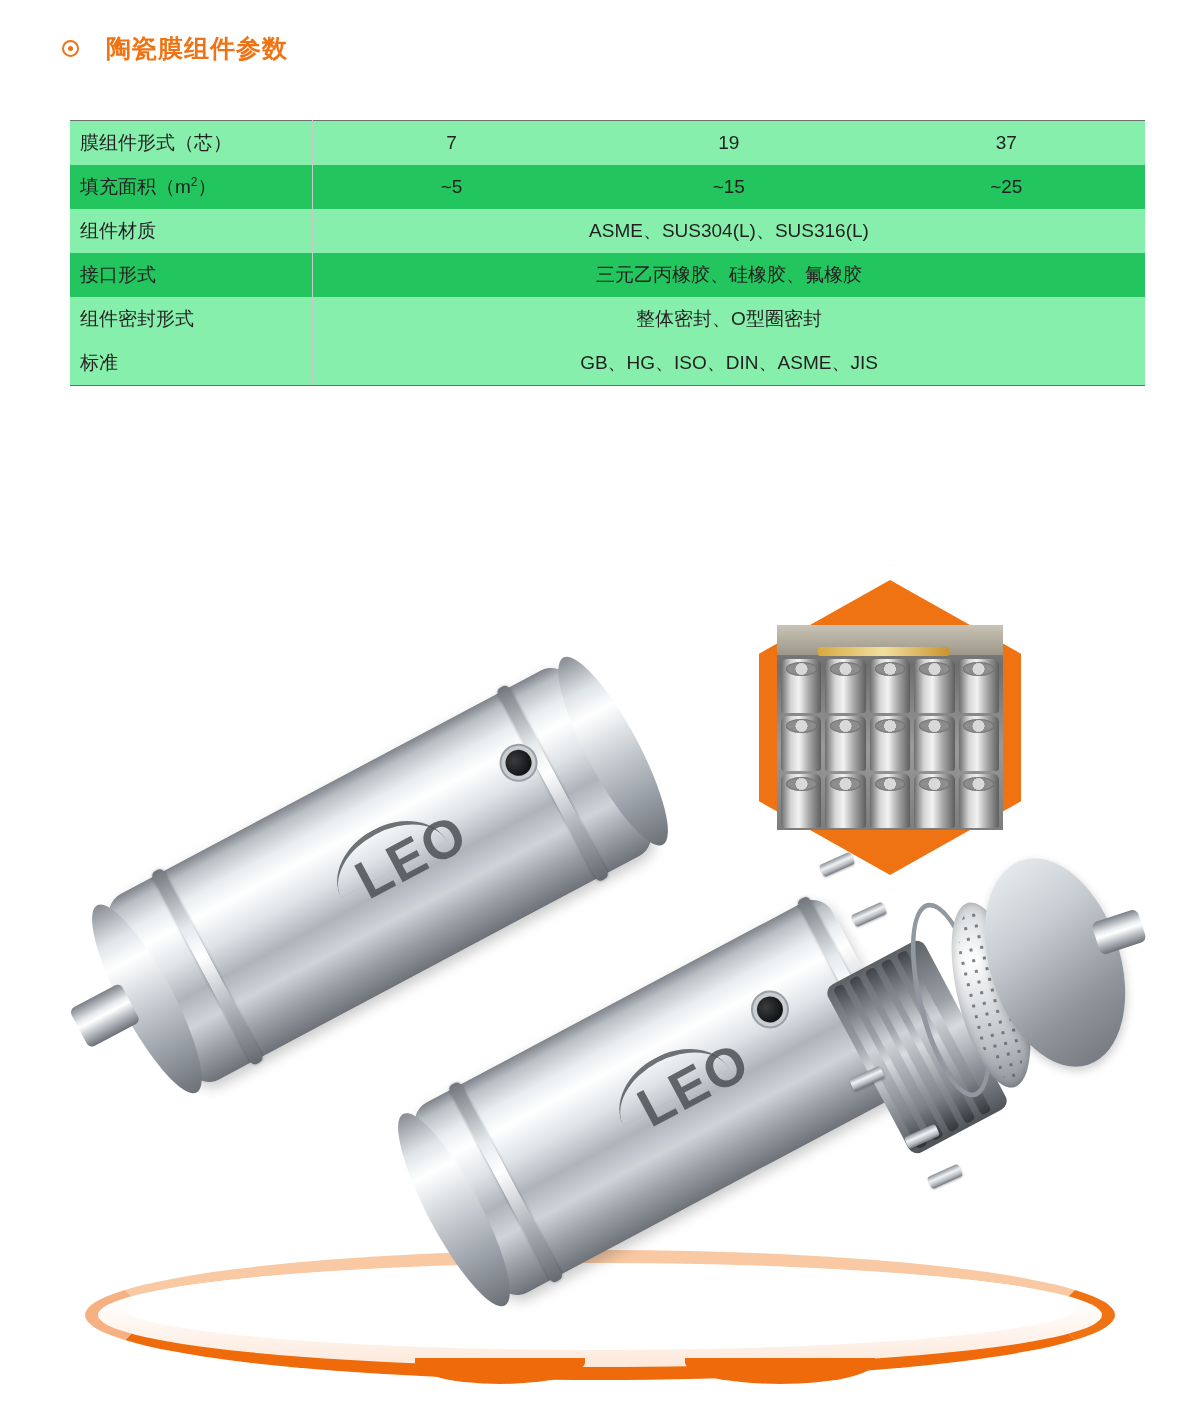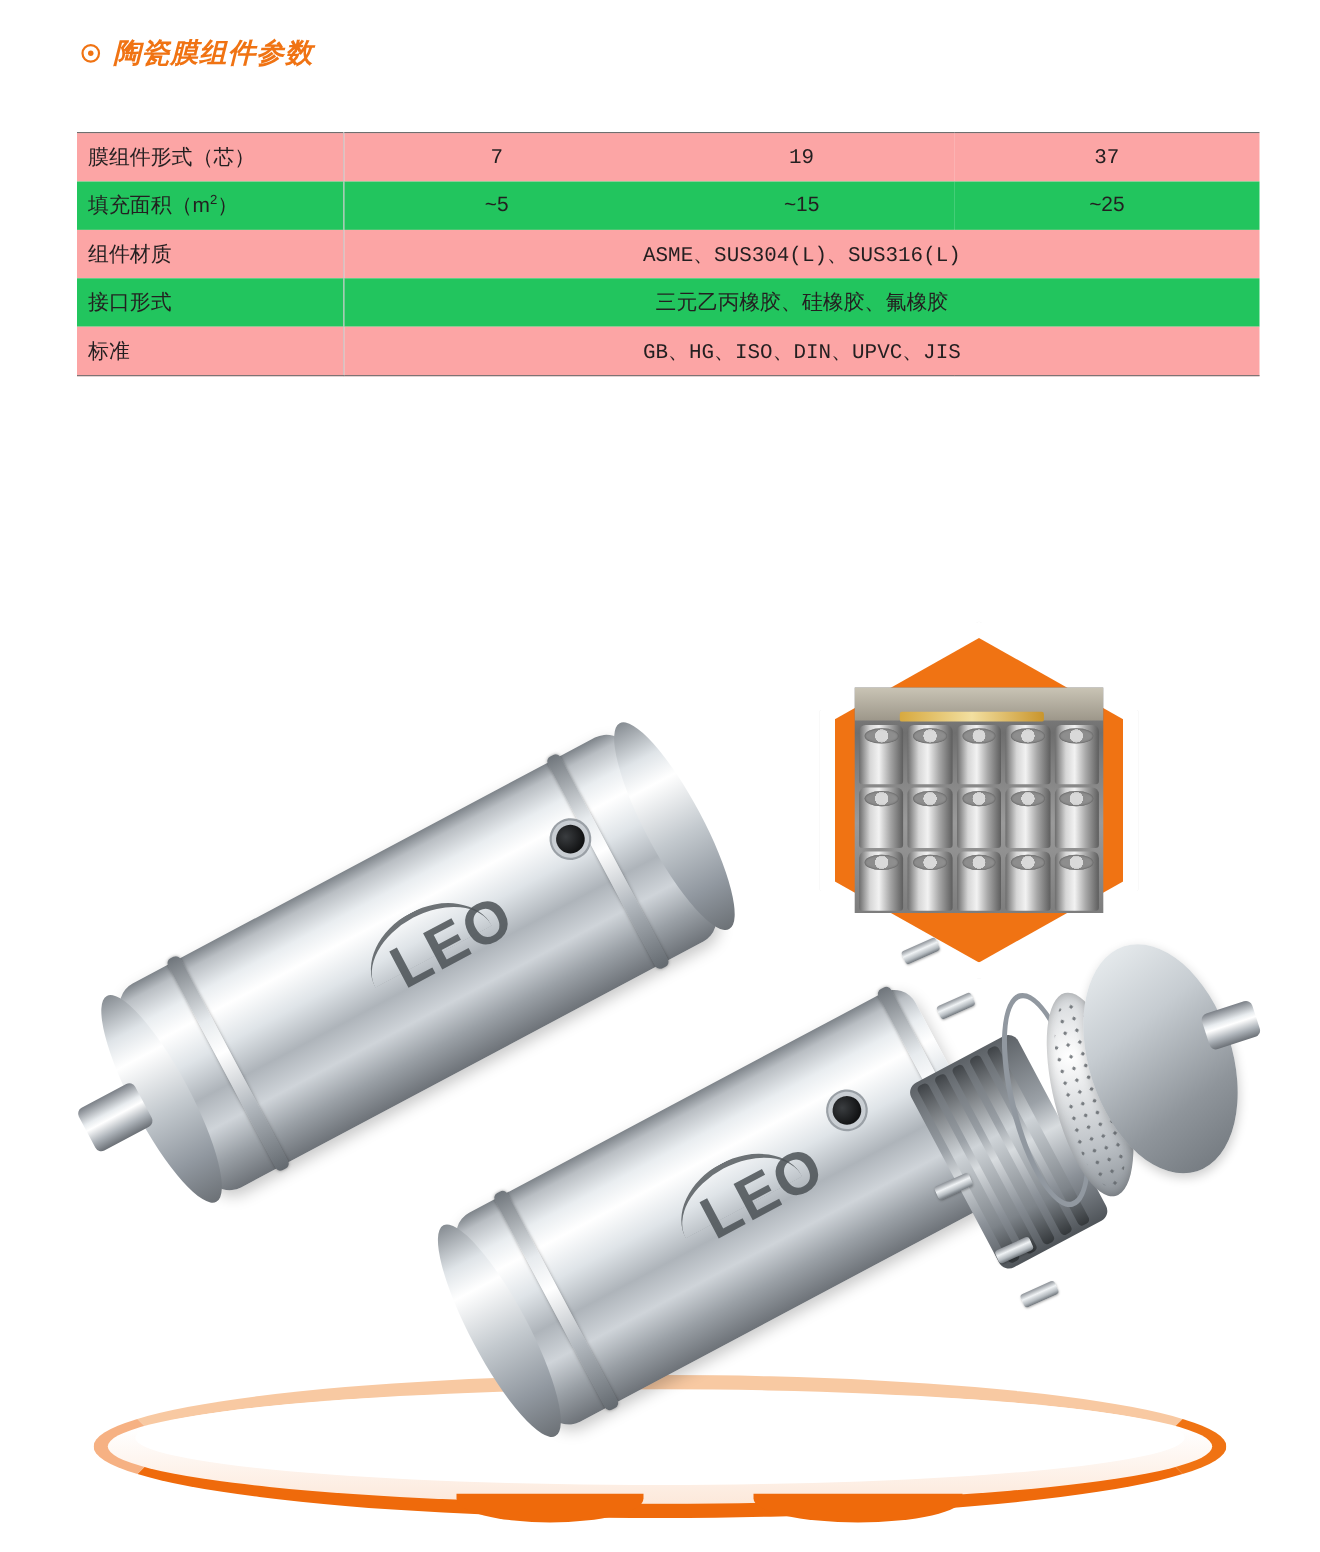--- a/index.html
+++ b/index.html
@@ -12,26 +12,25 @@
     height: 1411px;
     position: relative;
     font-family: "Liberation Sans", sans-serif;
     color: #231f20;
     overflow: hidden;
   }
 
   
   .page-heading {
     position: absolute;
-    left: 74px;
+    left: 62px;
     top: 36px;
     display: flex;
     align-items: center;
-    gap: 12px;
-    font-style: italic;
+    gap: 27px;
   }
   .heading-bullet {
     width: 17px;
     height: 17px;
     border-radius: 50%;
     border: 2.5px solid #f07313;
     box-sizing: border-box;
     position: relative;
     flex: 0 0 auto;
   }
@@ -66,21 +65,21 @@
     border-collapse: collapse;
     table-layout: fixed;
     font-size: 19px;
   }
   table.spec-table td {
     height: 44px;
     padding: 0 10px;
     vertical-align: middle;
   }
   .row-alt td { background: #22c55e; }
-  .row-plain td { background: #fca5a5; font-family: Liberation Mono, monospace; }
+  .row-plain td { background: #86efac; }
 
   td.label-cell {
     width: 222px;
     padding-left: 18px;
     text-align: left;
     border-right: 1px solid #c9c9c9;
     font-size: 19px;
   }
   td.val-cell {
     text-align: center;
@@ -381,22 +380,26 @@
       </tr>
       <tr class="row-plain">
         <td class="label-cell">组件材质</td>
         <td class="val-cell" colspan="3">ASME、SUS304(L)、SUS316(L)</td>
       </tr>
       <tr class="row-alt">
         <td class="label-cell">接口形式</td>
         <td class="val-cell" colspan="3">三元乙丙橡胶、硅橡胶、氟橡胶</td>
       </tr>
       <tr class="row-plain">
+        <td class="label-cell">组件密封形式</td>
+        <td class="val-cell" colspan="3">整体密封、O型圈密封</td>
+      </tr>
+      <tr class="row-plain">
         <td class="label-cell bottom-rule">标准</td>
-        <td class="val-cell bottom-rule" colspan="3">GB、HG、ISO、DIN、UPVC、JIS</td>
+        <td class="val-cell bottom-rule" colspan="3">GB、HG、ISO、DIN、ASME、JIS</td>
       </tr>
     </tbody>
   </table>
 </div>
 
 <div class="illustration">
 
   <div class="stage">
     <div class="stage-ellipse-outer"></div>
     <div class="stage-ellipse-inner"></div>

